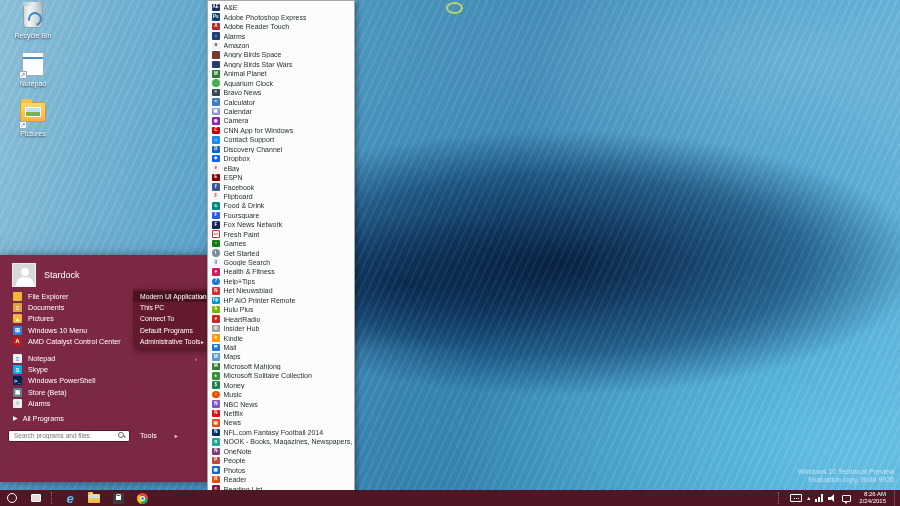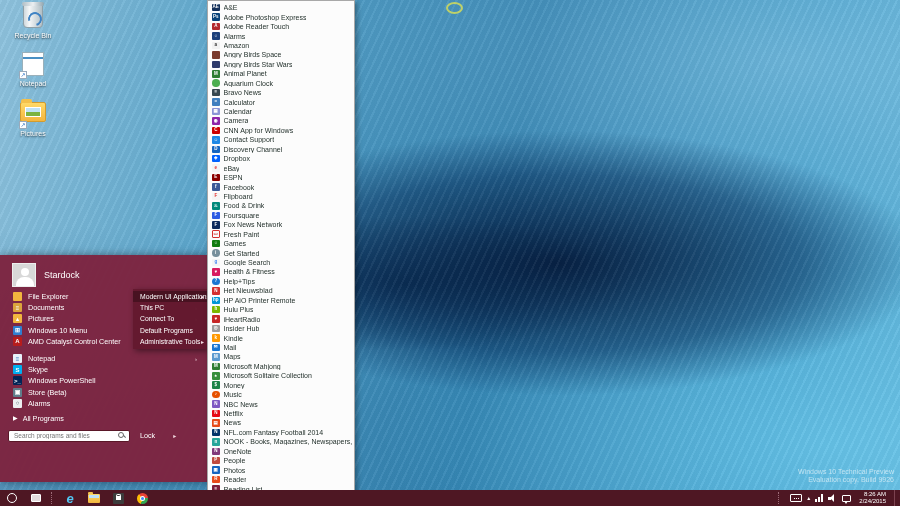--- a/index.html
+++ b/index.html
@@ -202,21 +202,21 @@
       </div>
     <div id="sm-allprog">
       <span class="tri">▶</span>
       <span>All Programs</span>
     </div>
     <div id="sm-bottom">
       <div id="sm-search">
         <input id="sm-search-input" type="text" placeholder="Search programs and files" style="">
         <span class="mag"></span>
       </div>
-      <button id="sm-lock">Lock</button>
+      <button id="sm-lock">Tools</button>
       <span id="sm-lock-arrow">▸</span>
     </div>
     <div id="sm-flyout">
         <div class="fly-row active">
           <span>Modern UI Applications</span>
           <span class="fly-arrow">▸</span>
         </div>
         <div class="fly-row">
           <span>This PC</span>
         </div>

